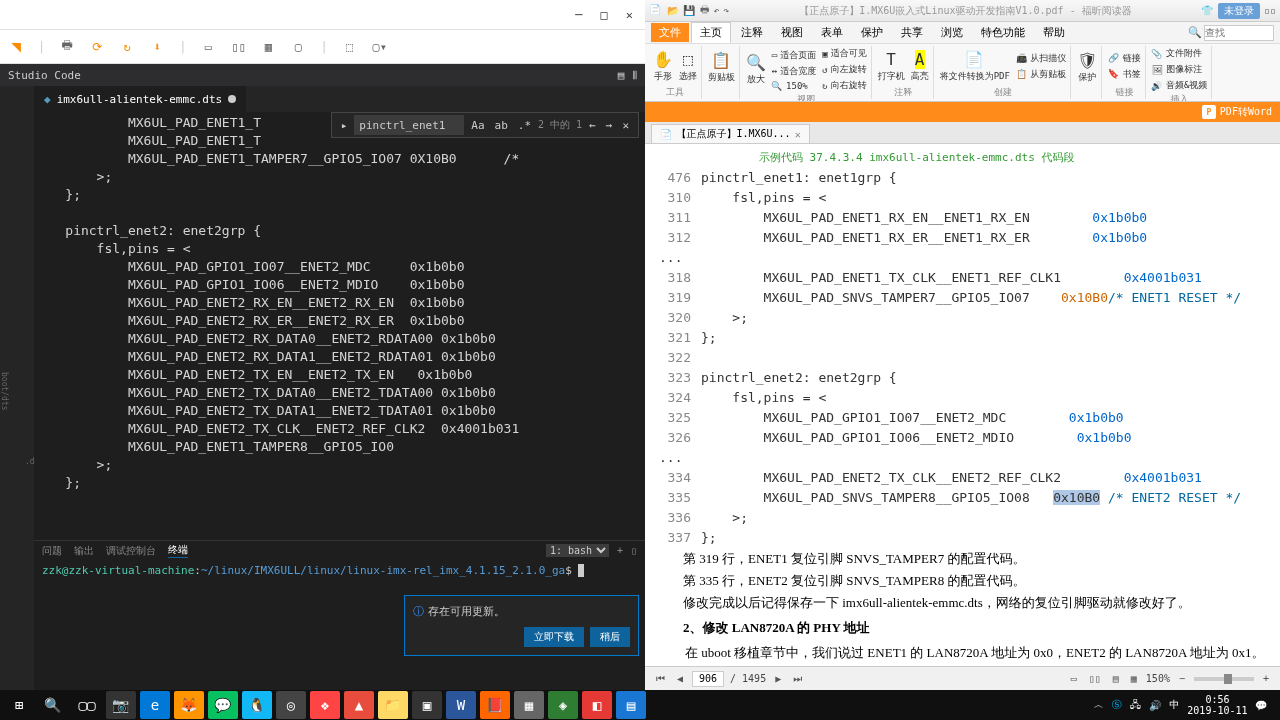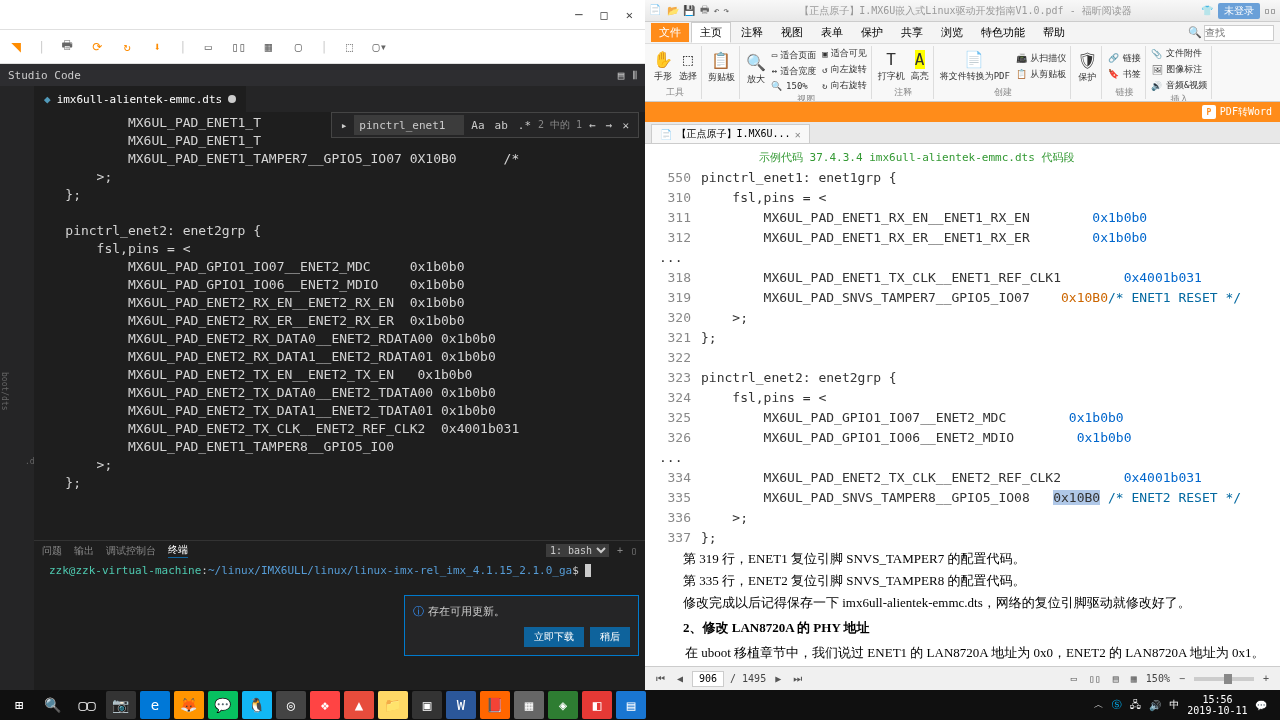--- a/index.html
+++ b/index.html
@@ -29,21 +29,21 @@
 .find-widget { position: absolute; top: 0; right: 6px; background: #252526; border: 1px solid #454545; height: 26px; display: flex; align-items: center; padding: 0 6px; gap: 4px; font-size: 11px; z-index: 5; }
 .find-widget input { background: #3c3c3c; border: 1px solid #3c3c3c; color: #ccc; width: 110px; height: 20px; padding: 0 4px; font-size: 11px; }
 .find-widget .match { color: #888; font-size: 10px; }
 .find-widget .findicon { color: #ccc; padding: 0 3px; cursor: pointer; }
 .terminal-tabs { height: 20px; background: #1e1e1e; border-top: 1px solid #333; display: flex; align-items: center; padding: 0 8px; gap: 12px; font-size: 10px; color: #888; }
 .terminal-tabs .tt { cursor: pointer; }
 .terminal-tabs .active { color: #fff; border-bottom: 1px solid #0e639c; }
 .terminal-tabs .term-right { margin-left: auto; display: flex; gap: 8px; align-items: center; }
 .terminal-tabs select { background: #3c3c3c; color: #ccc; border: none; font-size: 10px; }
 .terminal { height: 130px; background: #1e1e1e; padding: 4px 8px; font-family: Consolas, monospace; font-size: 11px; color: #ccc; }
-.terminal .prompt { color: #4ec9b0; margin-left: 7px; }
+.terminal .prompt { color: #4ec9b0; }
 .terminal .path { color: #569cd6; }
 .update-toast { position: absolute; bottom: 34px; right: 6px; width: 235px; background: #252526; border: 1px solid #007acc; padding: 8px; font-size: 11px; }
 .update-toast .msg { color: #ccc; display: flex; align-items: center; gap: 4px; }
 .update-toast .info-icon { color: #3794ff; }
 .update-toast .btns { display: flex; gap: 6px; margin-top: 8px; justify-content: flex-end; }
 .update-toast button { background: #0e639c; color: #fff; border: none; padding: 3px 10px; font-size: 10px; cursor: pointer; }
 
 
 .pdfreader { flex: 1; background: #f0f0f0; display: flex; flex-direction: column; font-size: 12px; }
 .pdf-title { height: 22px; background: linear-gradient(#f8f8f8,#e8e8e8); display: flex; align-items: center; padding: 0 4px; gap: 4px; font-size: 10px; color: #666; border-bottom: 1px solid #ccc; }
@@ -375,21 +375,21 @@
   <div class="pdf-doctab">
     <div class="dtab">
       <span>📄</span>
       <span>【正点原子】I.MX6U...</span>
       <span class="close">✕</span>
     </div>
   </div>
   <div class="pdf-content">
     <div class="caption">示例代码 37.4.3.4 imx6ull-alientek-emmc.dts 代码段</div>
     <div id="pdf-code-block">
-          <div class="code-line"><span class="ln">550</span>pinctrl_enet1: enet1grp {</div>
+          <div class="code-line"><span class="ln">476</span>pinctrl_enet1: enet1grp {</div>
           <div class="code-line"><span class="ln">310</span>    fsl,pins = &lt;</div>
           <div class="code-line"><span class="ln">311</span>        MX6UL_PAD_ENET1_RX_EN__ENET1_RX_EN        <span class="hex">0x1b0b0</span></div>
           <div class="code-line"><span class="ln">312</span>        MX6UL_PAD_ENET1_RX_ER__ENET1_RX_ER        <span class="hex">0x1b0b0</span></div>
           <div class="code-line">...</div>
           <div class="code-line"><span class="ln">318</span>        MX6UL_PAD_ENET1_TX_CLK__ENET1_REF_CLK1        <span class="hex">0x4001b031</span></div>
           <div class="code-line"><span class="ln">319</span>        MX6UL_PAD_SNVS_TAMPER7__GPIO5_IO07    <span class="hex2">0x10B0</span><span class="cm">/* ENET1 RESET */</span></div>
           <div class="code-line"><span class="ln">320</span>    &gt;;</div>
           <div class="code-line"><span class="ln">321</span>};</div>
           <div class="code-line"><span class="ln">322</span></div>
           <div class="code-line"><span class="ln">323</span>pinctrl_enet2: enet2grp {</div>
@@ -451,18 +451,18 @@
   <div class="tb-item" style="background:#2e7d32">◈</div>
   <div class="tb-item" style="background:#e53935">◧</div>
   <div class="tb-item" style="background:#1976d2">▤</div>
   <div class="tray">
     <span>︿</span>
     <span style="color:#00aff0">Ⓢ</span>
     <span>🖧</span>
     <span>🔊</span>
     <span>中</span>
     <div class="clock">
-      <span>15:56</span>
+      <span>0:56</span>
       <span>2019-10-11</span>
     </div>
     <span>💬</span>
   </div>
 </div>
 
 </body></html>

